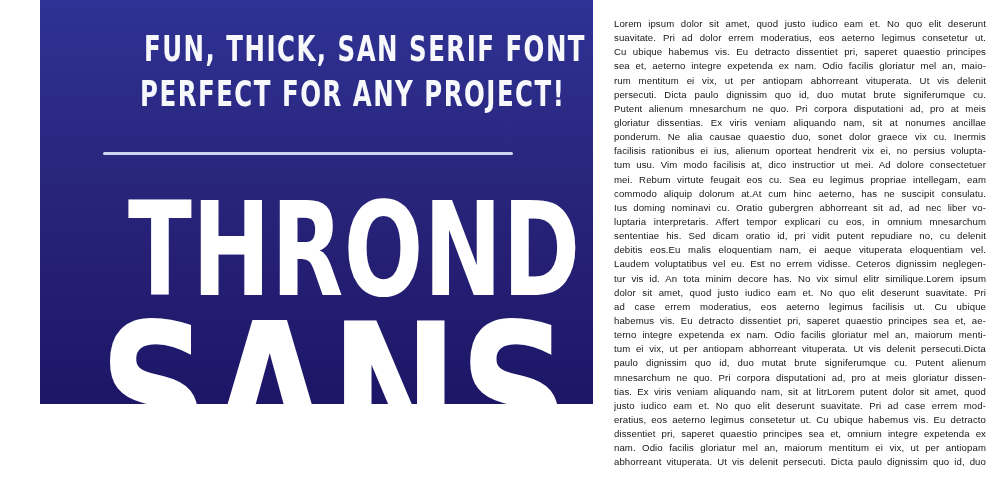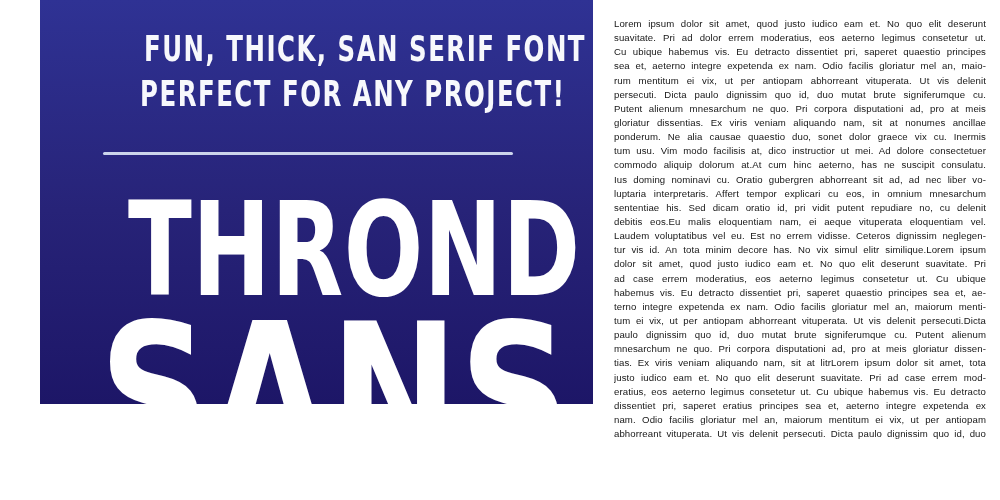--- a/index.html
+++ b/index.html
@@ -85,35 +85,37 @@
   <div class="text-column" id="text-column">
       <div class="text-line">Lorem ipsum dolor sit amet, quod justo iudico eam et. No quo elit deserunt</div>
       <div class="text-line">suavitate. Pri ad dolor errem moderatius, eos aeterno legimus consetetur ut.</div>
       <div class="text-line">Cu ubique habemus vis. Eu detracto dissentiet pri, saperet quaestio principes</div>
       <div class="text-line">sea et, aeterno integre expetenda ex nam. Odio facilis gloriatur mel an, maio-</div>
       <div class="text-line">rum mentitum ei vix, ut per antiopam abhorreant vituperata. Ut vis delenit</div>
       <div class="text-line">persecuti. Dicta paulo dignissim quo id, duo mutat brute signiferumque cu.</div>
       <div class="text-line">Putent alienum mnesarchum ne quo. Pri corpora disputationi ad, pro at meis</div>
       <div class="text-line">gloriatur dissentias. Ex viris veniam aliquando nam, sit at nonumes ancillae</div>
       <div class="text-line">ponderum. Ne alia causae quaestio duo, sonet dolor graece vix cu. Inermis</div>
+      <div class="text-line">facilisis rationibus ei ius, alienum oporteat hendrerit vix ei, no persius volupta-</div>
       <div class="text-line">tum usu. Vim modo facilisis at, dico instructior ut mei. Ad dolore consectetuer</div>
+      <div class="text-line">mei. Rebum virtute feugait eos cu. Sea eu legimus propriae intellegam, eam</div>
       <div class="text-line">commodo aliquip dolorum at.At cum hinc aeterno, has ne suscipit consulatu.</div>
       <div class="text-line">Ius doming nominavi cu. Oratio gubergren abhorreant sit ad, ad nec liber vo-</div>
       <div class="text-line">luptaria interpretaris. Affert tempor explicari cu eos, in omnium mnesarchum</div>
       <div class="text-line">sententiae his. Sed dicam oratio id, pri vidit putent repudiare no, cu delenit</div>
       <div class="text-line">debitis eos.Eu malis eloquentiam nam, ei aeque vituperata eloquentiam vel.</div>
       <div class="text-line">Laudem voluptatibus vel eu. Est no errem vidisse. Ceteros dignissim neglegen-</div>
       <div class="text-line">tur vis id. An tota minim decore has. No vix simul elitr similique.Lorem ipsum</div>
       <div class="text-line">dolor sit amet, quod justo iudico eam et. No quo elit deserunt suavitate. Pri</div>
-      <div class="text-line">ad case errem moderatius, eos aeterno legimus consetetur ut. Cu ubique</div>
+      <div class="text-line">ad case errem moderatius, eos aeterno legimus facilisis ut. Cu ubique</div>
       <div class="text-line">habemus vis. Eu detracto dissentiet pri, saperet quaestio principes sea et, ae-</div>
       <div class="text-line">terno integre expetenda ex nam. Odio facilis gloriatur mel an, maiorum menti-</div>
       <div class="text-line">tum ei vix, ut per antiopam abhorreant vituperata. Ut vis delenit persecuti.Dicta</div>
       <div class="text-line">paulo dignissim quo id, duo mutat brute signiferumque cu. Putent alienum</div>
       <div class="text-line">mnesarchum ne quo. Pri corpora disputationi ad, pro at meis gloriatur dissen-</div>
-      <div class="text-line">tias. Ex viris veniam aliquando nam, sit at litrLorem ipsum dolor sit amet, tota</div>
+      <div class="text-line">tias. Ex viris veniam aliquando nam, sit at litrLorem putent dolor sit amet, quod</div>
       <div class="text-line">justo iudico eam et. No quo elit deserunt suavitate. Pri ad case errem mod-</div>
       <div class="text-line">eratius, eos aeterno legimus consetetur ut. Cu ubique habemus vis. Eu detracto</div>
-      <div class="text-line">dissentiet pri, saperet eratius principes sea et, aeterno integre expetenda ex</div>
+      <div class="text-line">dissentiet pri, saperet quaestio principes sea et, omnium integre expetenda ex</div>
       <div class="text-line">nam. Odio facilis gloriatur mel an, maiorum mentitum ei vix, ut per antiopam</div>
       <div class="text-line">abhorreant vituperata. Ut vis delenit persecuti. Dicta paulo dignissim quo id, duo</div>
     </div>
 </div>
 
 </body></html>

